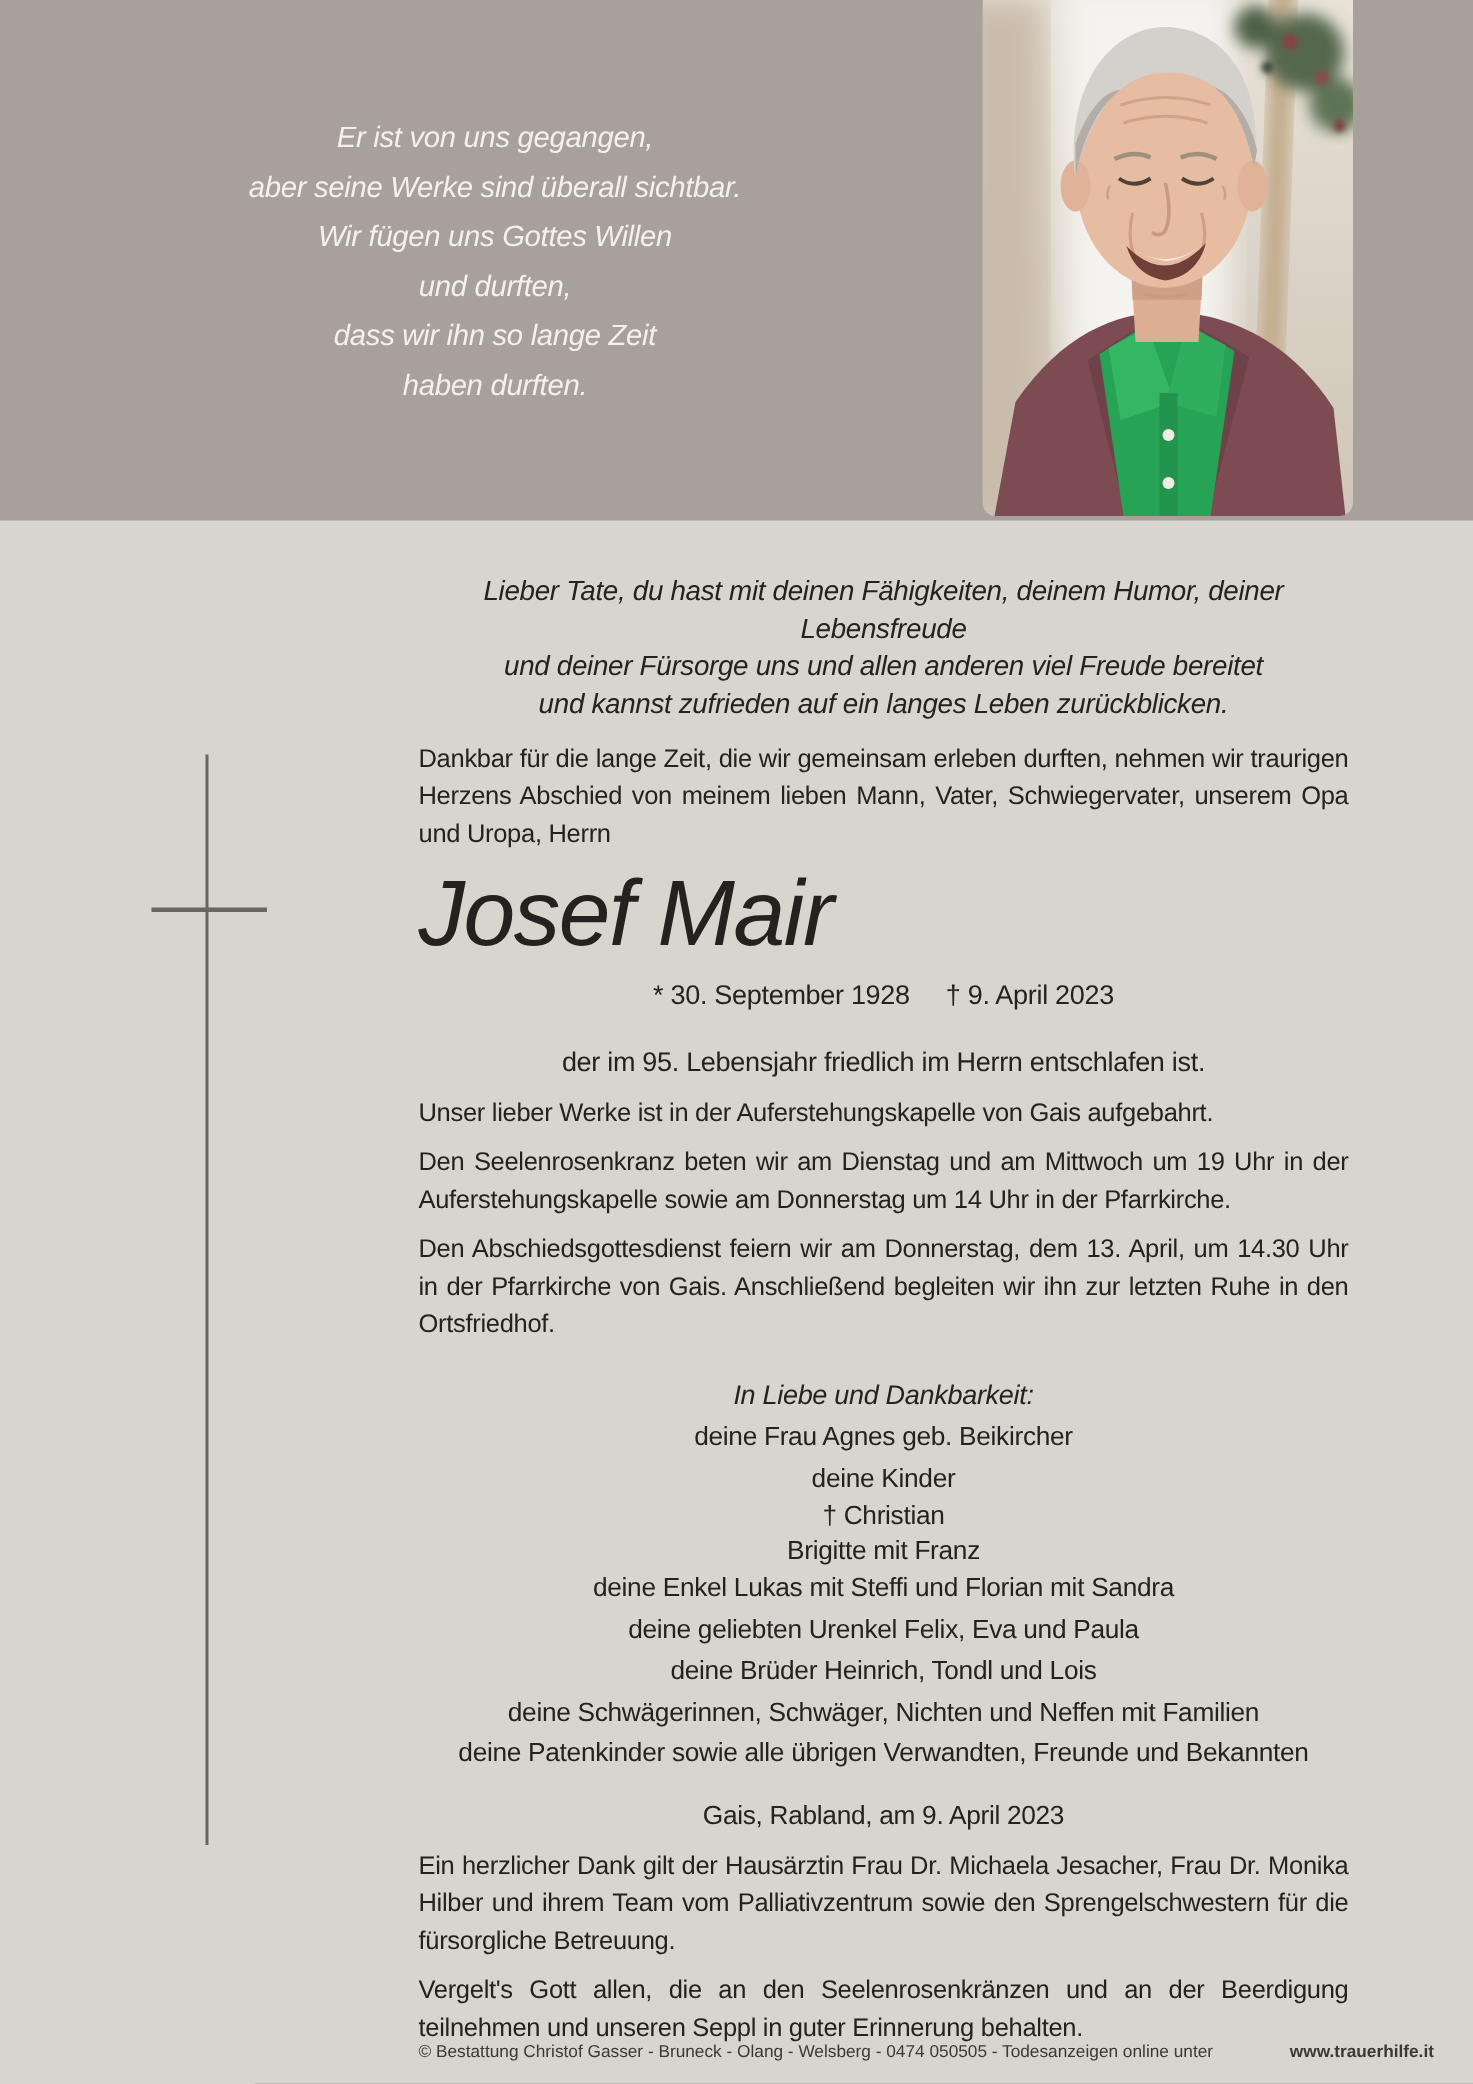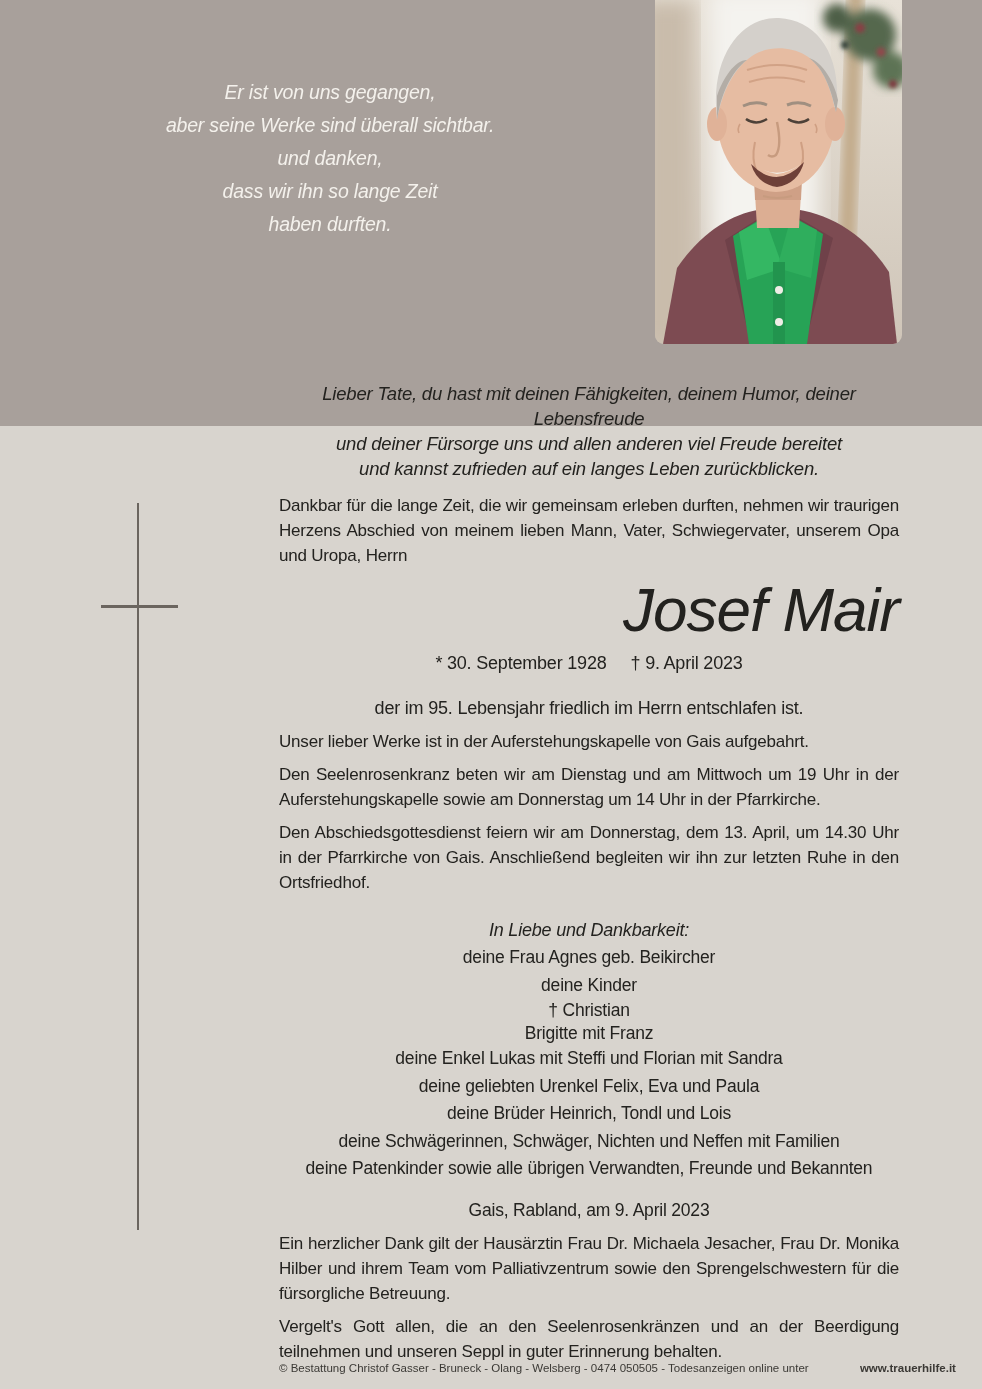--- a/index.html
+++ b/index.html
@@ -9,21 +9,21 @@
     margin:0 auto;
     background:#d8d4ce;
     font-family:"Liberation Sans",sans-serif;
     color:#23221f;
     letter-spacing:-0.2px;
     overflow:hidden;
   }
   
   .top-band{
     position:absolute;top:0;left:0;
-    width:982px;height:426px;
+    width:982px;height:347px;
     background:#a8a09b;
   }
   .poem{
     position:absolute;top:76px;left:10px;width:640px;
     text-align:center;
     font-style:italic;
     font-size:19.5px;line-height:33px;
     color:#f4f1ec;
   }
   .photo-frame{
@@ -55,21 +55,21 @@
   }
   p.body-par{
     margin:8px 0 0 0;
     font-size:17px;line-height:25px;
     text-align:justify;
   }
   p.first-par{margin-top:12px;}
   p.left-par{text-align:left;}
   .name{
     margin:0;margin-top:2px;
-    text-align:right;
+    text-align:left;
     font-size:62px;line-height:80px;
     font-weight:normal;font-style:italic;
     letter-spacing:-1px;
   }
   .dates{
     display:flex;justify-content:center;gap:24px;
     font-size:18px;line-height:26px;
   }
   .age-line{
     margin-top:20px;
@@ -101,21 +101,22 @@
 </style>
 </head>
 <body>
 
 <div class="page">
 
   <div class="top-band">
     <div class="poem">
       <div>Er ist von uns gegangen,</div>
       <div>aber seine Werke sind überall sichtbar.</div>
-      <div>und danken,</div>
+      <div>Wir fügen uns Gottes Willen</div>
+      <div>und durften,</div>
       <div>dass wir ihn so lange Zeit</div>
       <div>haben durften.</div>
     </div>
 
     <div class="photo-frame">
       <svg width="247" height="344" viewBox="0 0 247 344" xmlns="http://www.w3.org/2000/svg">
         <defs>
           <filter id="b12">
               <feGaussianBlur stdDeviation="10"></feGaussianBlur>
             </filter>

